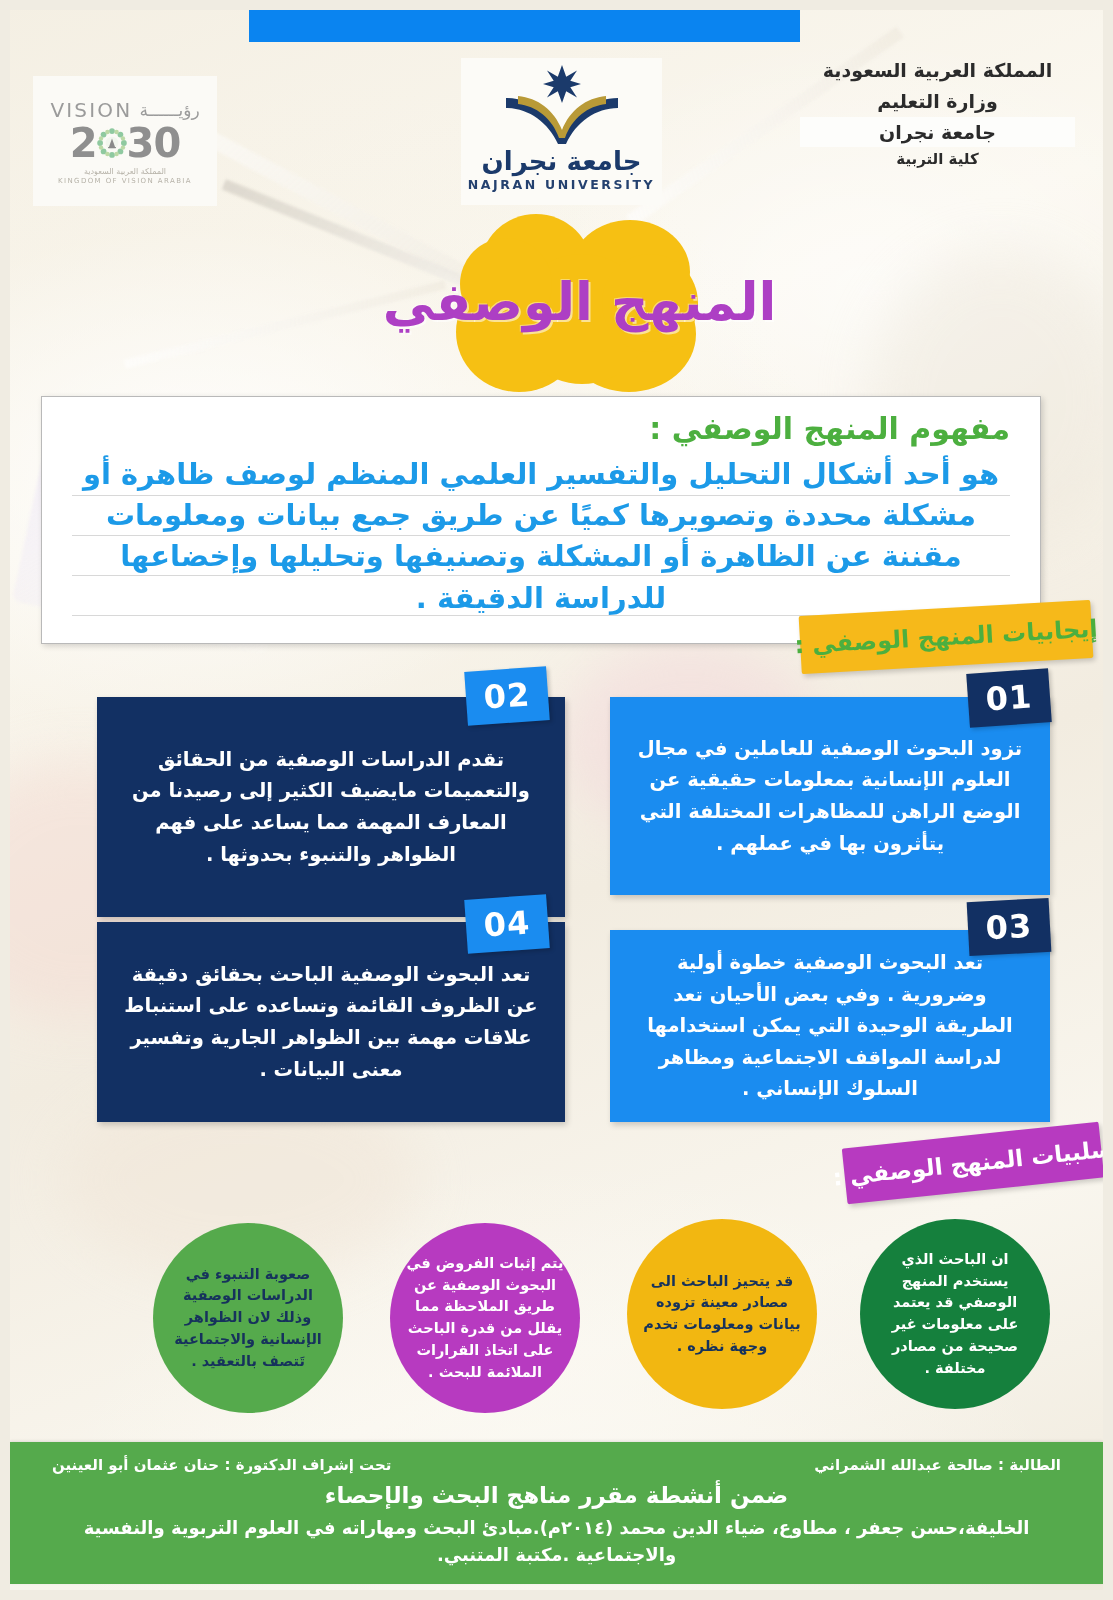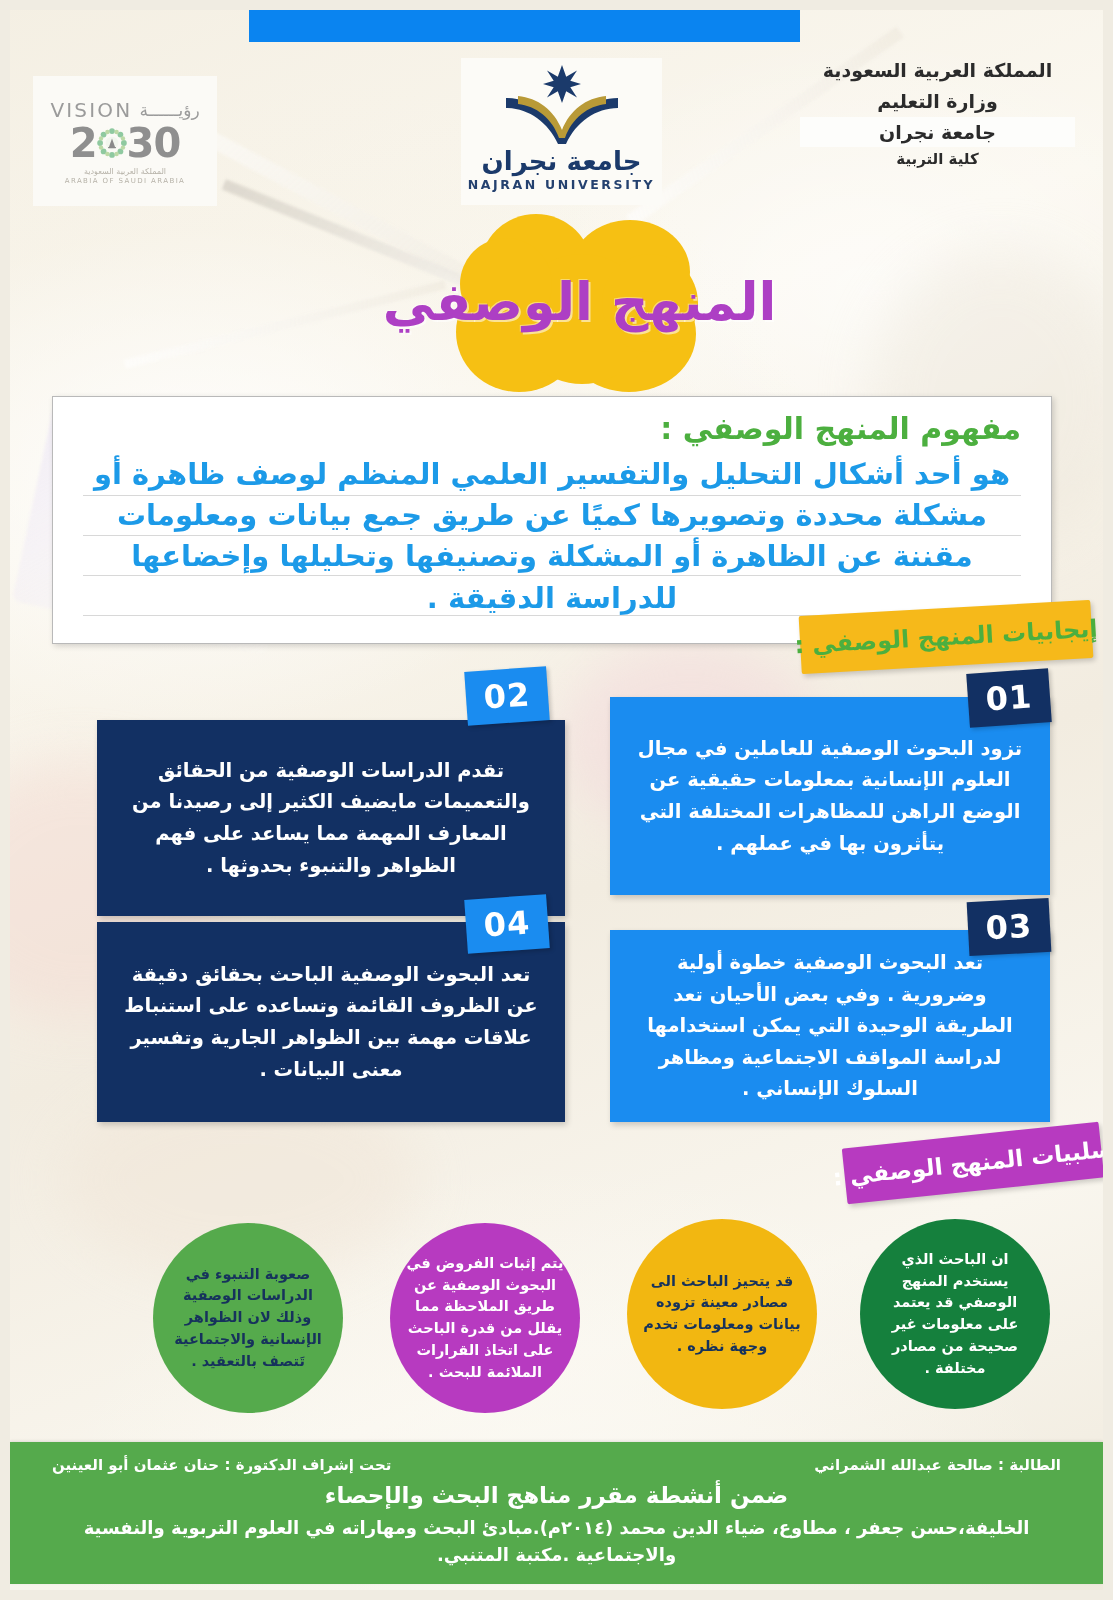--- a/index.html
+++ b/index.html
@@ -161,21 +161,21 @@
       2px 2px 0 rgba(255,255,255,0.55),
       -1px -1px 0 rgba(255,255,255,0.4);
     z-index: 6;
     direction: rtl;
     margin-left: 46px;
   }
 
   
   .concept-box {
     position: absolute;
-    left: 52px; top: 396px;
+    left: 41px; top: 396px;
     width: 1000px; height: 248px;
     background: #ffffff;
     border: 1px solid #b9b9b9;
     box-shadow: 2px 2px 6px rgba(0,0,0,0.16);
     padding: 14px 30px 10px 30px;
     direction: rtl;
     overflow: hidden;
   }
   .concept-heading {
     font-size: 30px; font-weight: 700;
@@ -237,21 +237,21 @@
     font-weight: 700;
     color: #ffffff;
     line-height: 1.62;
     text-align: center;
     letter-spacing: -0.2px;
   }
   .card.blue { background: #1a8cf0; }
   .card.navy { background: #123063; }
 
   .card-01 { left: 610px; top: 697px;  width: 440px; height: 198px; }
-  .card-02 { left: 97px;  top: 720px;  width: 468px; height: 196px; }
+  .card-02 { left: 97px;  top: 697px;  width: 468px; height: 220px; }
   .card-03 { left: 610px; top: 930px;  width: 440px; height: 192px; }
   .card-04 { left: 97px;  top: 922px;  width: 468px; height: 200px; }
 
   .num-tag {
     position: absolute;
     width: 82px; height: 54px;
     display: flex; align-items: center; justify-content: center;
     font-size: 32px; font-weight: 700;
     color: #ffffff;
     letter-spacing: 1px;
@@ -408,21 +408,21 @@
             </g>
             <circle cx="0" cy="0" r="7.5" fill="#f2f6ee"></circle>
             <path d="M-3.6 4.6 L0 -5.2 L3.6 4.6 Z" fill="#8a8a8a"></path>
             <rect x="-4.8" y="4.6" width="9.6" height="1.5" rx="0.7" fill="#8a8a8a"></rect>
           </g>
         </svg>
       </span>
       <span>30</span>
     </div>
     <div class="vision-sub-ar">المملكة العربية السعودية</div>
-    <div class="vision-sub-en">ARABIA OF SAUDI ARABIA</div>
+    <div class="vision-sub-en">KINGDOM OF VISION ARABIA</div>
   </div>
 
   <div class="uni-logo">
     <svg class="uni-mark" viewBox="0 0 132 86" aria-hidden="true">
       <g transform="translate(66,20)" fill="#1b3a6b">
         <path d="M0,-19 L4.2,-7.2 L15,-13.5 L8.3,-3.2 L19,0 L8.3,3.2 L15,13.5 L4.2,7.2 L0,19 L-4.2,7.2 L-15,13.5 L-8.3,3.2 L-19,0 L-8.3,-3.2 L-15,-13.5 L-4.2,-7.2 Z"></path>
       </g>
       <path d="M10,34 C34,34 56,48 66,70 C76,48 98,34 122,34 L122,44 C100,44 80,58 70,80 L62,80 C52,58 32,44 10,44 Z" fill="#1b3a6b"></path>
       <path d="M22,32 C42,34 58,46 66,66 C74,46 90,34 110,32 L110,40 C92,42 76,54 69,74 L63,74 C56,54 40,42 22,40 Z" fill="#b99a37"></path>
     </svg>

